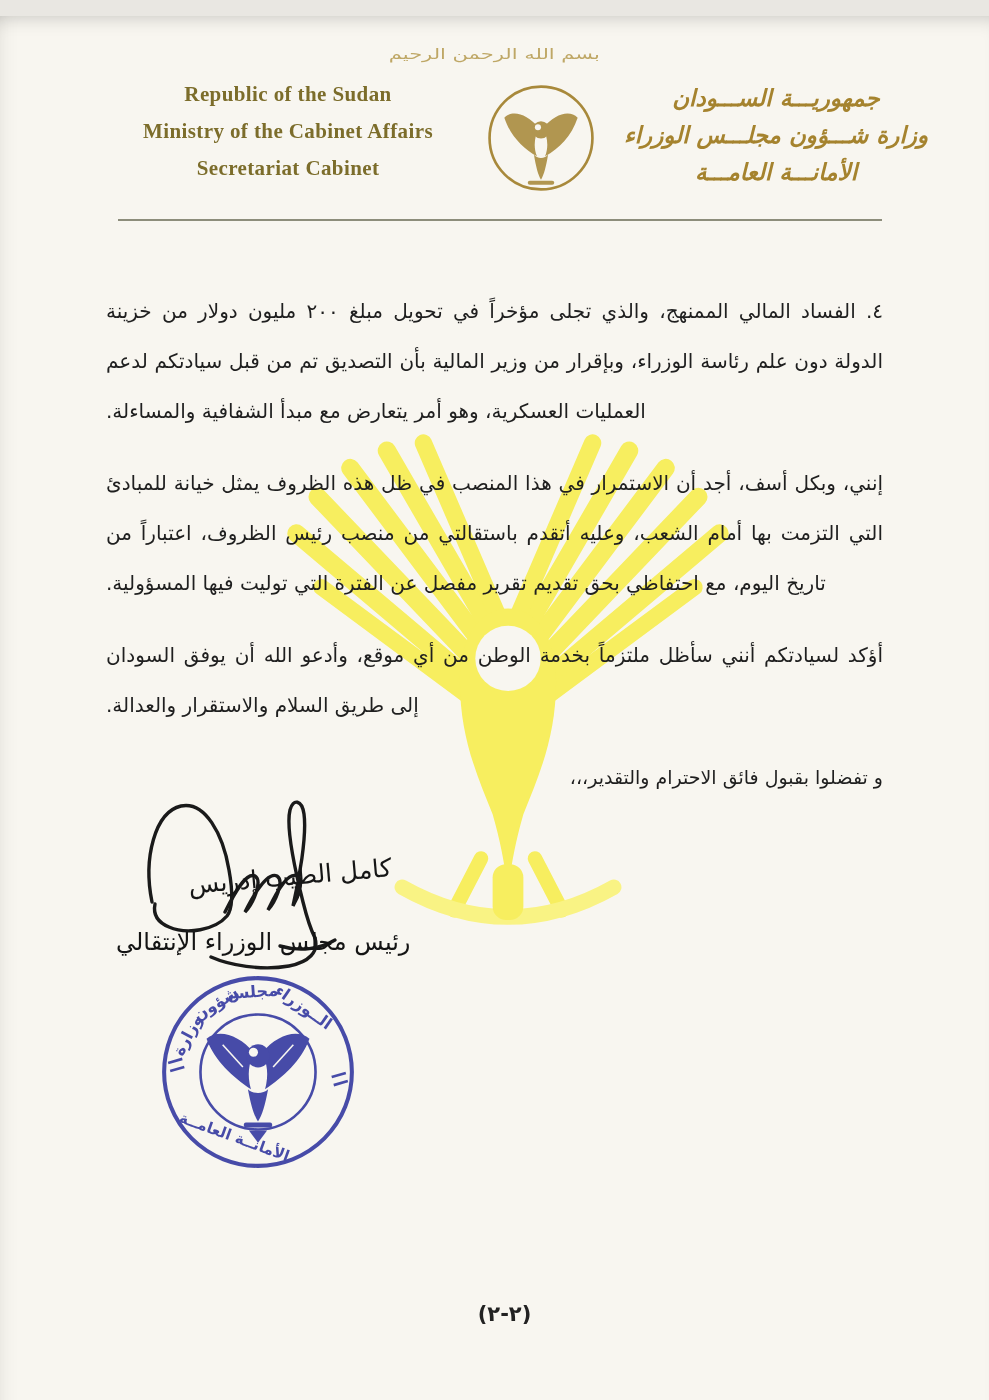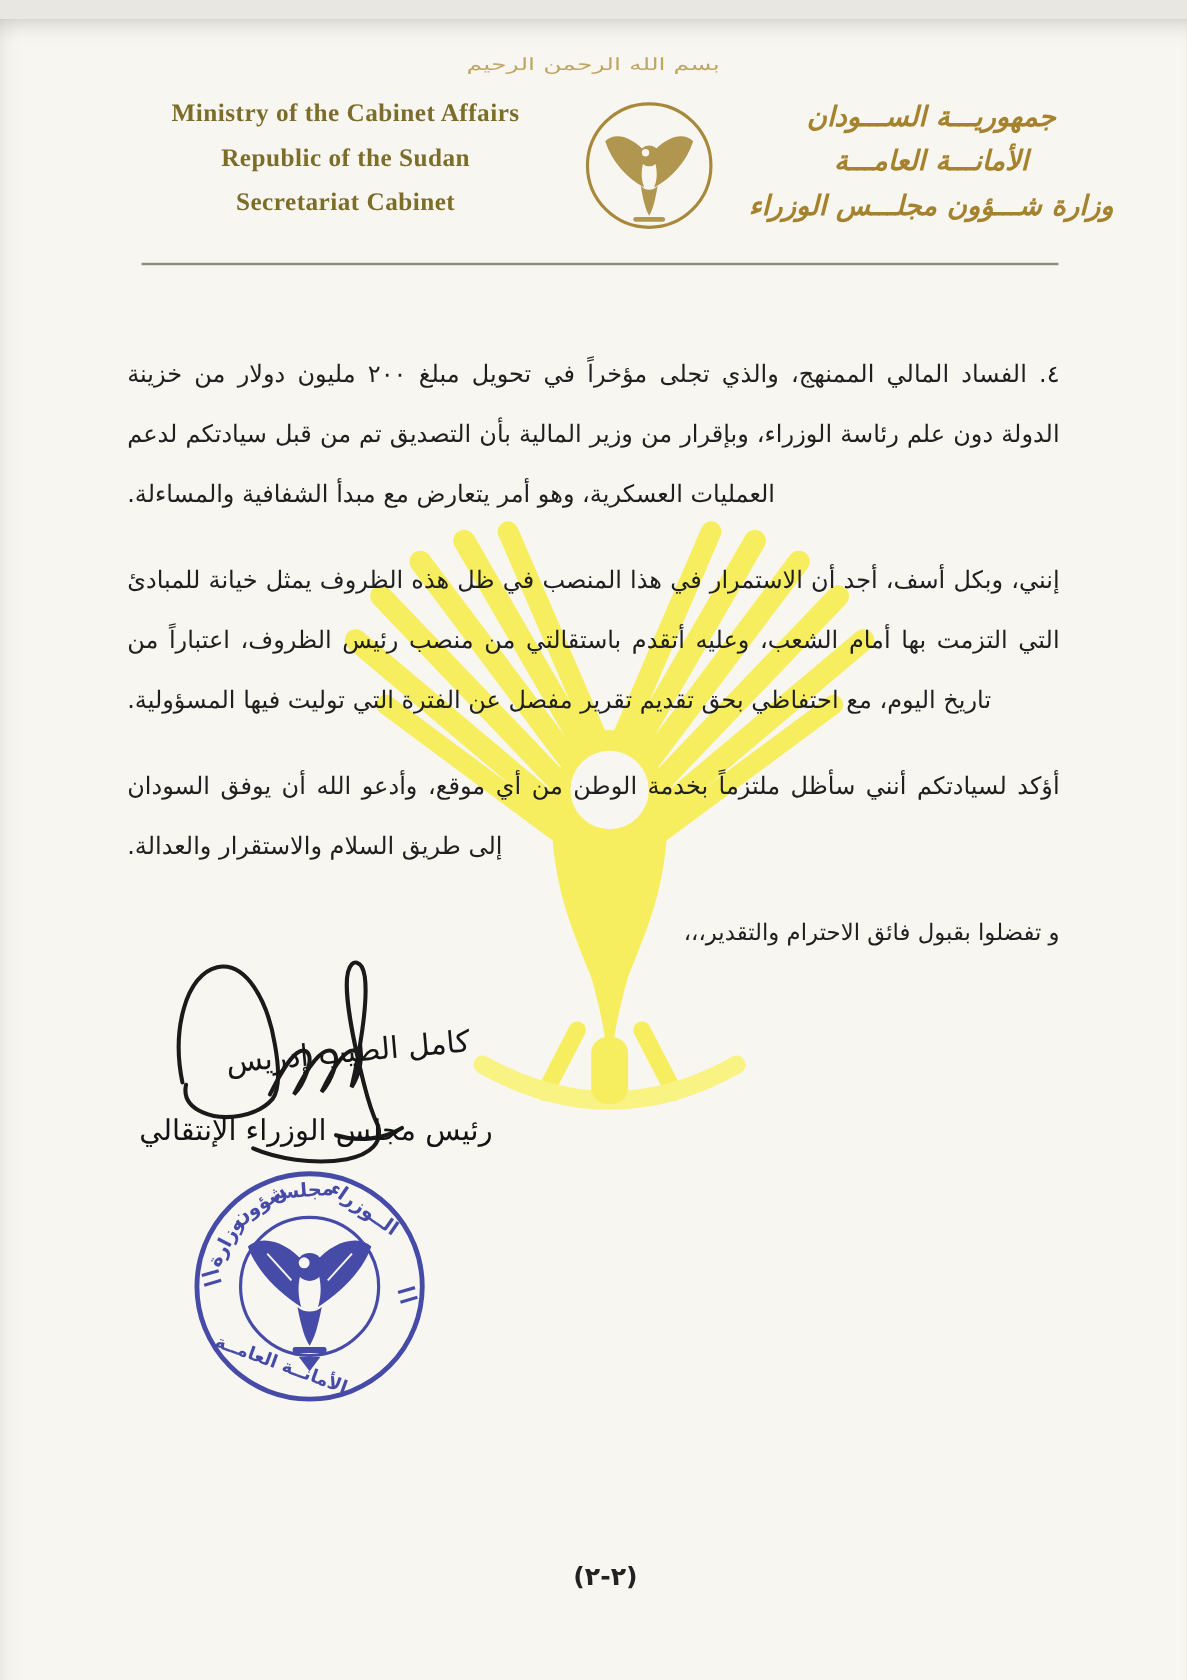--- a/index.html
+++ b/index.html
@@ -83,29 +83,29 @@
       <path d="M52,44 C40,30 26,26 18,34 C24,52 36,64 50,72 C46,62 48,52 52,44 Z"></path>
       <path d="M56,44 C68,30 82,26 90,34 C84,52 72,64 58,72 C62,62 60,52 56,44 Z"></path>
       <circle cx="54" cy="46" r="8.5"></circle>
       <path d="M47,70 C49,82 51,90 54,95 C57,90 59,82 61,70 C58,75 50,75 47,70 Z"></path>
       <rect x="41" y="96" width="26" height="4" rx="2"></rect>
     </g>
     <circle cx="51" cy="43.5" r="3" fill="#f8f6f0"></circle>
   </svg>
 
   <div class="hdr-en">
+    <div>Republic of the Sudan</div>
     <div>Ministry of the Cabinet Affairs</div>
-    <div>Republic of the Sudan</div>
     <div>Secretariat Cabinet</div>
   </div>
 
   <div class="hdr-ar">
     <div>جمهوريـــة الســـودان</div>
+    <div>وزارة شـــؤون مجلـــس الوزراء</div>
     <div>الأمانـــة العامـــة</div>
-    <div>وزارة شـــؤون مجلـــس الوزراء</div>
   </div>
 
   <div class="rule"></div>
 
   <div class="letter">
     <p class="para">٤. الفساد المالي الممنهج، والذي تجلى مؤخراً في تحويل مبلغ ٢٠٠ مليون دولار من خزينة الدولة دون علم رئاسة الوزراء، وبإقرار من وزير المالية بأن التصديق تم من قبل سيادتكم لدعم العمليات العسكرية، وهو أمر يتعارض مع مبدأ الشفافية والمساءلة.</p>
     <p class="para">إنني، وبكل أسف، أجد أن الاستمرار في هذا المنصب في ظل هذه الظروف يمثل خيانة للمبادئ التي التزمت بها أمام الشعب، وعليه أتقدم باستقالتي من منصب رئيس الظروف، اعتباراً من تاريخ اليوم، مع احتفاظي بحق تقديم تقرير مفصل عن الفترة التي توليت فيها المسؤولية.</p>
     <p class="para">أؤكد لسيادتكم أنني سأظل ملتزماً بخدمة الوطن من أي موقع، وأدعو الله أن يوفق السودان إلى طريق السلام والاستقرار والعدالة.</p>
     <p class="closing">و تفضلوا بقبول فائق الاحترام والتقدير،،،</p>
   </div>

